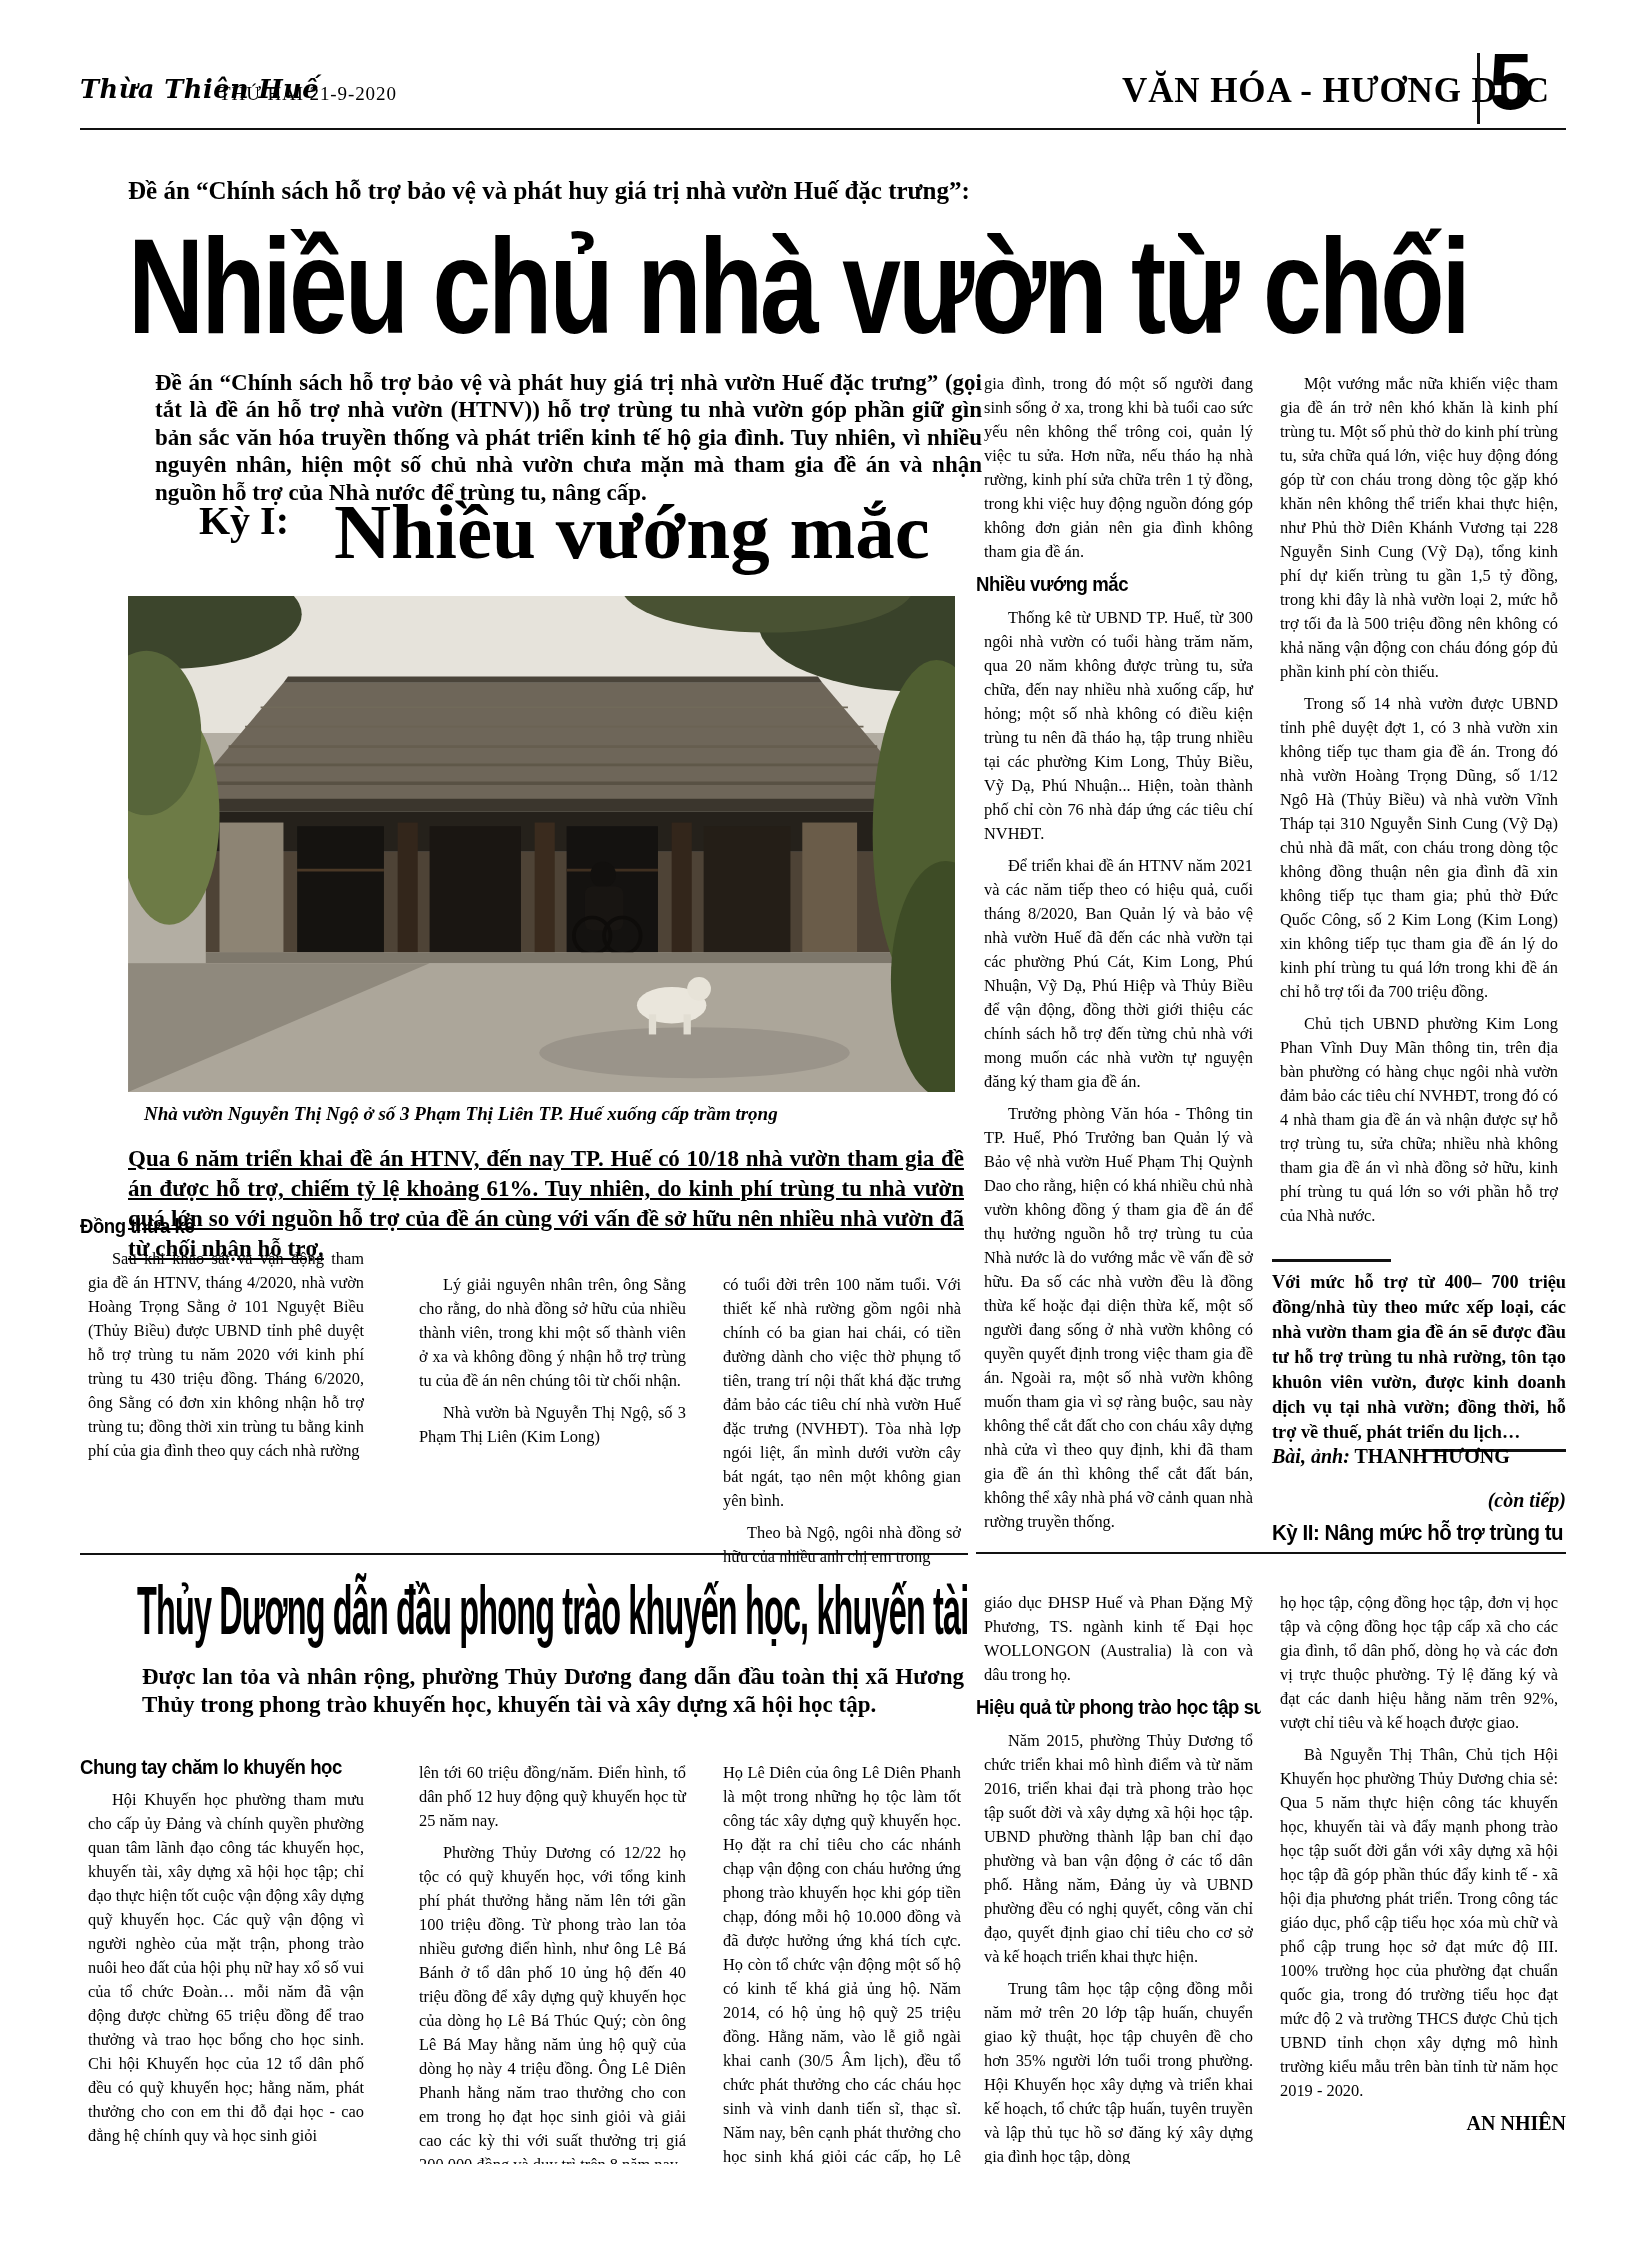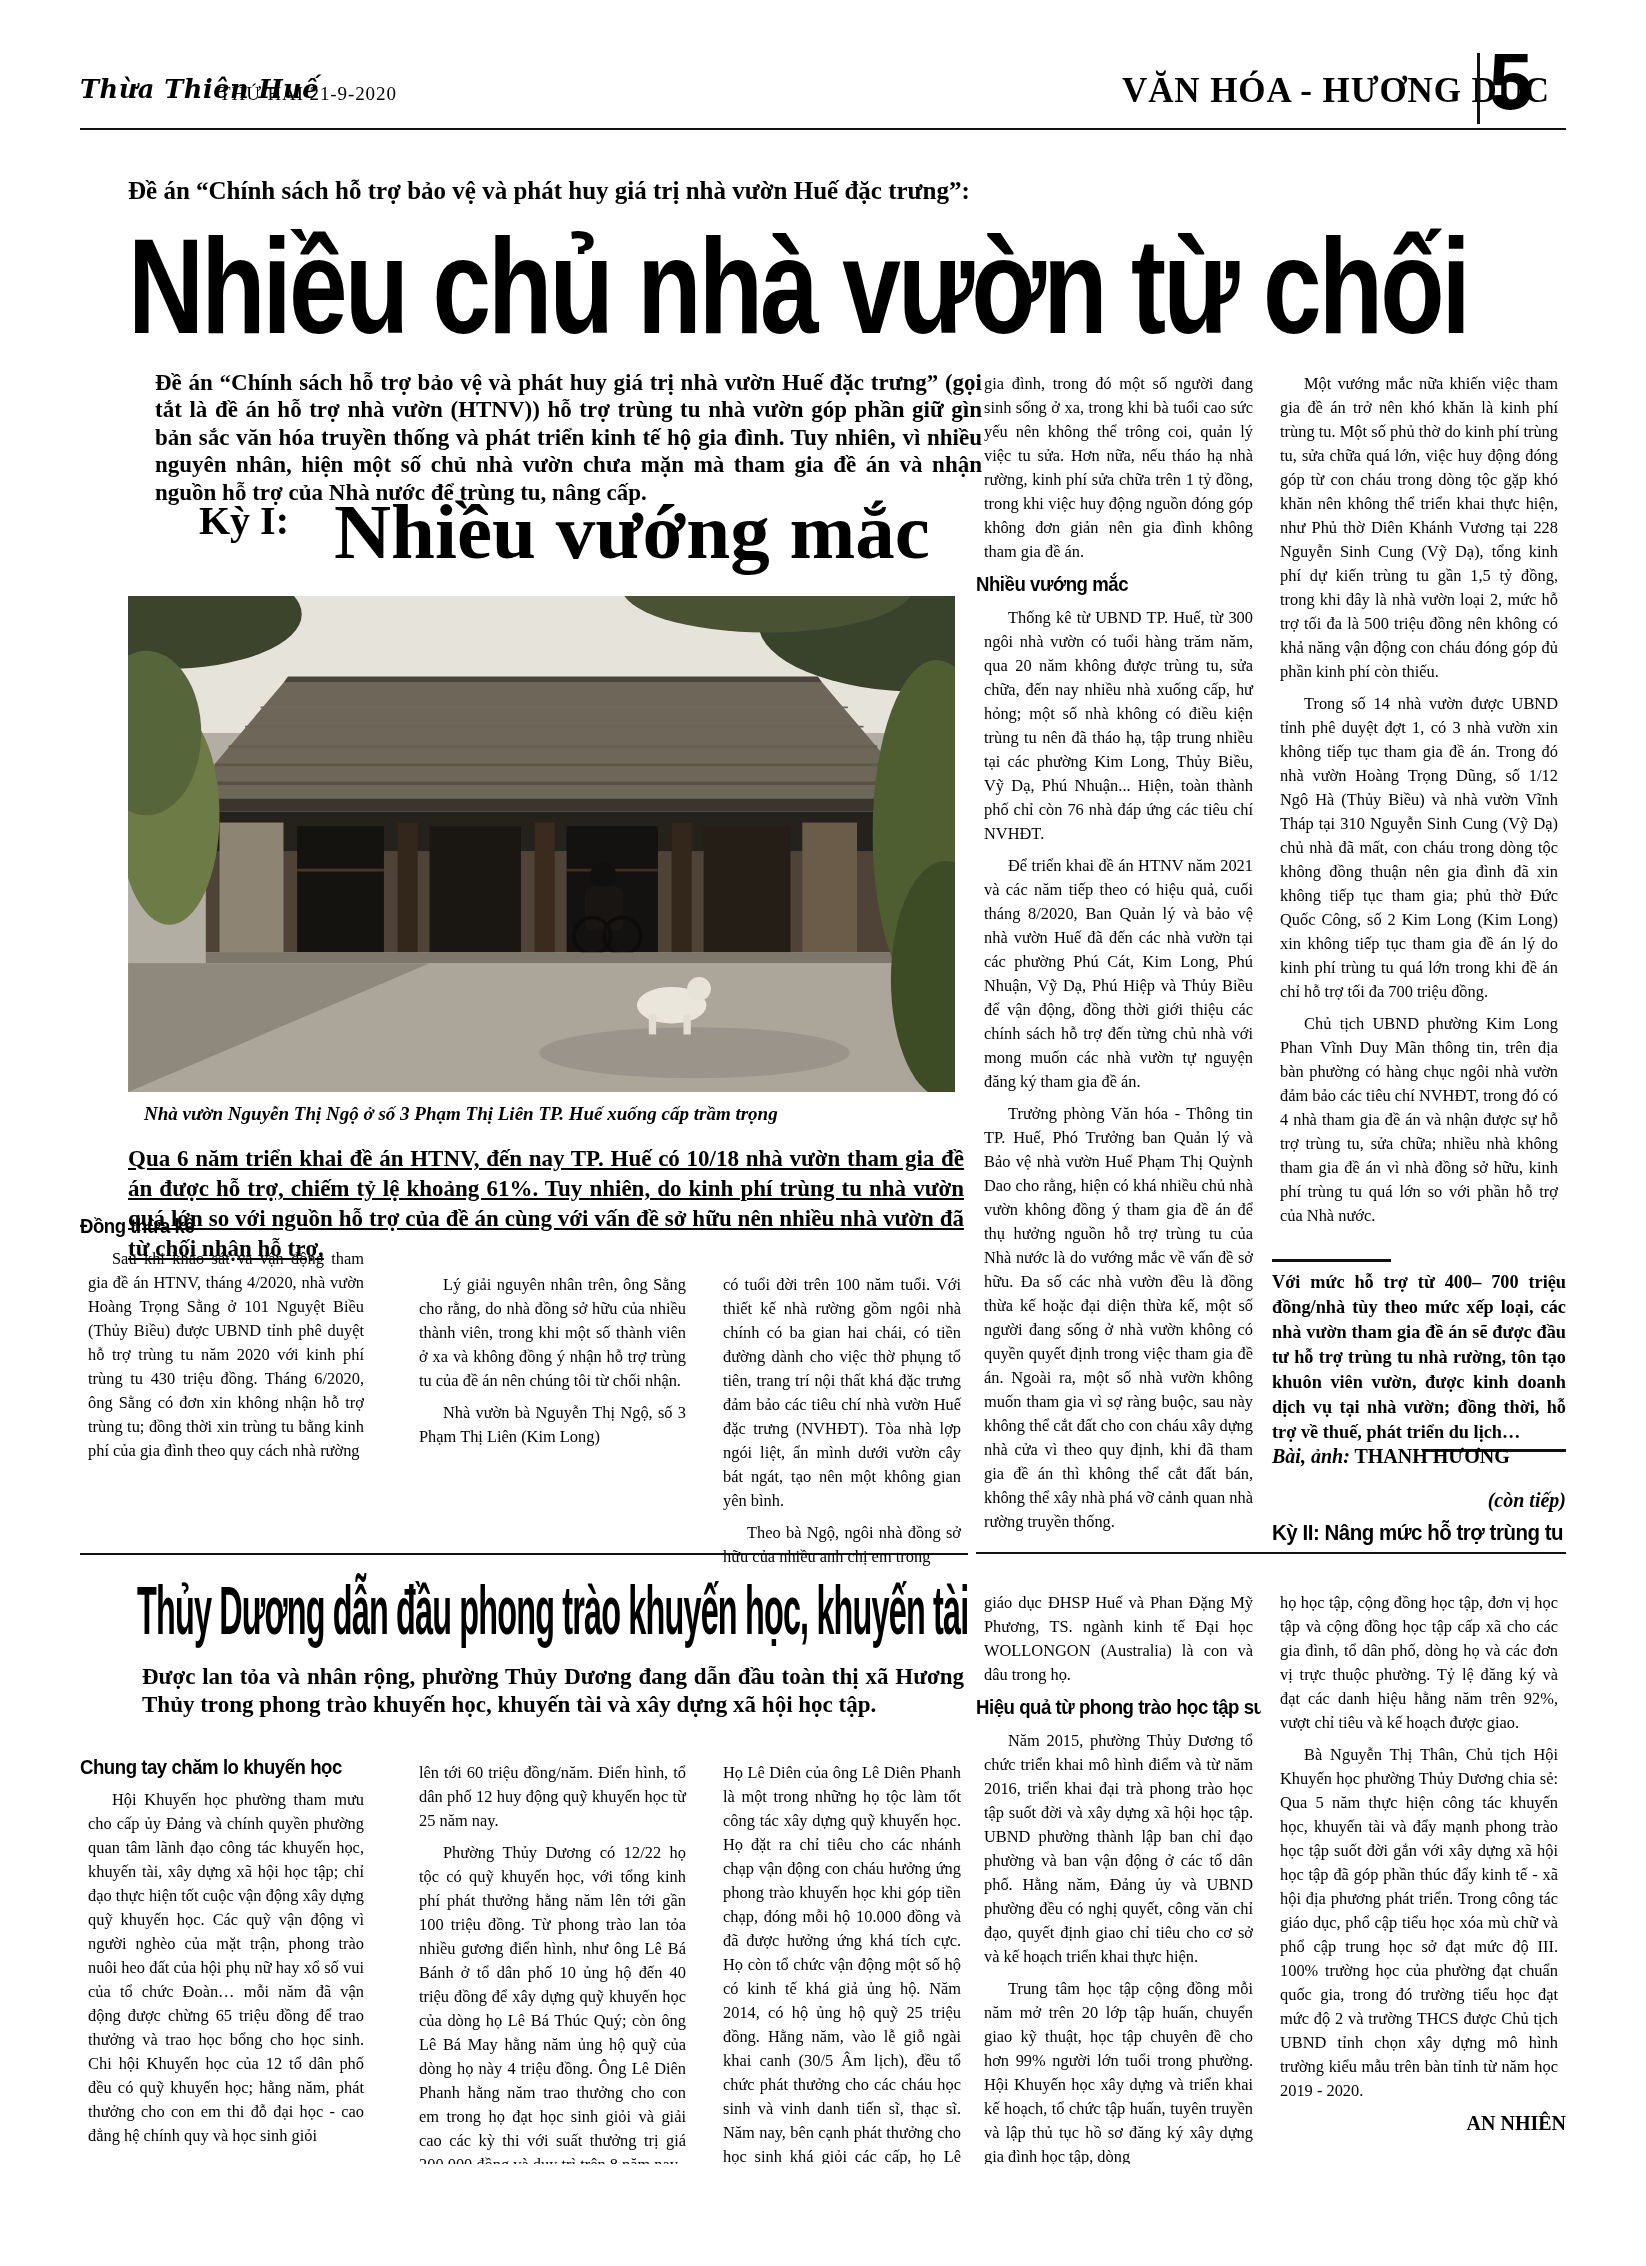--- a/index.html
+++ b/index.html
@@ -189,21 +189,21 @@
       <p class="para cont">lên tới 60 triệu đồng/năm. Điển hình, tổ dân phố 12 huy động quỹ khuyến học từ 25 năm nay.</p>
       <p class="para">Phường Thủy Dương có 12/22 họ tộc có quỹ khuyến học, với tổng kinh phí phát thưởng hằng năm lên tới gần 100 triệu đồng. Từ phong trào lan tỏa nhiều gương điển hình, như ông Lê Bá Bánh ở tổ dân phố 10 ủng hộ đến 40 triệu đồng để xây dựng quỹ khuyến học của dòng họ Lê Bá Thúc Quý; còn ông Lê Bá May hằng năm ủng hộ quỹ của dòng họ này 4 triệu đồng. Ông Lê Diên Phanh hằng năm trao thưởng cho con em trong họ đạt học sinh giỏi và giải cao các kỳ thi với suất thưởng trị giá 200.000 đồng và duy trì trên 8 năm nay.</p>
     </div>
   <div class="col a2c3">
       <p class="para cont">Họ Lê Diên của ông Lê Diên Phanh là một trong những họ tộc làm tốt công tác xây dựng quỹ khuyến học. Họ đặt ra chỉ tiêu cho các nhánh chạp vận động con cháu hưởng ứng phong trào khuyến học khi góp tiền chạp, đóng mỗi hộ 10.000 đồng và đã được hưởng ứng khá tích cực. Họ còn tổ chức vận động một số hộ có kinh tế khá giả ủng hộ. Năm 2014, có hộ ủng hộ quỹ 25 triệu đồng. Hằng năm, vào lễ giỗ ngài khai canh (30/5 Âm lịch), đều tổ chức phát thưởng cho các cháu học sinh và vinh danh tiến sĩ, thạc sĩ. Năm nay, bên cạnh phát thưởng cho học sinh khá giỏi các cấp, họ Lê Diên vinh danh cô Lê Thị Thuỳ Linh, ThS.</p>
     </div>
   <div class="col a2c4">
       <p class="para cont">giáo dục ĐHSP Huế và Phan Đặng Mỹ Phương, TS. ngành kinh tế Đại học WOLLONGON (Australia) là con và dâu trong họ.</p>
       <h3 class="col-subhead">Hiệu quả từ phong trào học tập suốt đời</h3>
       <p class="para">Năm 2015, phường Thủy Dương tổ chức triển khai mô hình điểm và từ năm 2016, triển khai đại trà phong trào học tập suốt đời và xây dựng xã hội học tập. UBND phường thành lập ban chỉ đạo phường và ban vận động ở các tổ dân phố. Hằng năm, Đảng ủy và UBND phường đều có nghị quyết, công văn chỉ đạo, quyết định giao chỉ tiêu cho cơ sở và kế hoạch triển khai thực hiện.</p>
-      <p class="para">Trung tâm học tập cộng đồng mỗi năm mở trên 20 lớp tập huấn, chuyển giao kỹ thuật, học tập chuyên đề cho hơn 99% người lớn tuổi trong phường. Hội Khuyến học xây dựng và triển khai kế hoạch, tổ chức tập huấn, tuyên truyền và lập thủ tục hồ sơ đăng ký xây dựng gia đình học tập, dòng</p>
+      <p class="para">Trung tâm học tập cộng đồng mỗi năm mở trên 20 lớp tập huấn, chuyển giao kỹ thuật, học tập chuyên đề cho hơn 35% người lớn tuổi trong phường. Hội Khuyến học xây dựng và triển khai kế hoạch, tổ chức tập huấn, tuyên truyền và lập thủ tục hồ sơ đăng ký xây dựng gia đình học tập, dòng</p>
     </div>
   <div class="col a2c5">
     <div>
         <p class="para cont">họ học tập, cộng đồng học tập, đơn vị học tập và cộng đồng học tập cấp xã cho các gia đình, tổ dân phố, dòng họ và các đơn vị trực thuộc phường. Tỷ lệ đăng ký và đạt các danh hiệu hằng năm trên 92%, vượt chỉ tiêu và kế hoạch được giao.</p>
         <p class="para">Bà Nguyễn Thị Thân, Chủ tịch Hội Khuyến học phường Thủy Dương chia sẻ: Qua 5 năm thực hiện công tác khuyến học, khuyến tài và đẩy mạnh phong trào học tập suốt đời gắn với xây dựng xã hội học tập đã góp phần thúc đẩy kinh tế - xã hội địa phương phát triển. Trong công tác giáo dục, phổ cập tiểu học xóa mù chữ và phổ cập trung học sở đạt mức độ III. 100% trường học của phường đạt chuẩn quốc gia, trong đó trường tiểu học đạt mức độ 2 và trường THCS được Chủ tịch UBND tỉnh chọn xây dựng mô hình trường kiểu mẫu trên bàn tỉnh từ năm học 2019 - 2020.</p>
       </div>
     <p class="byline2">AN NHIÊN</p>
   </div>
 
 </div>

